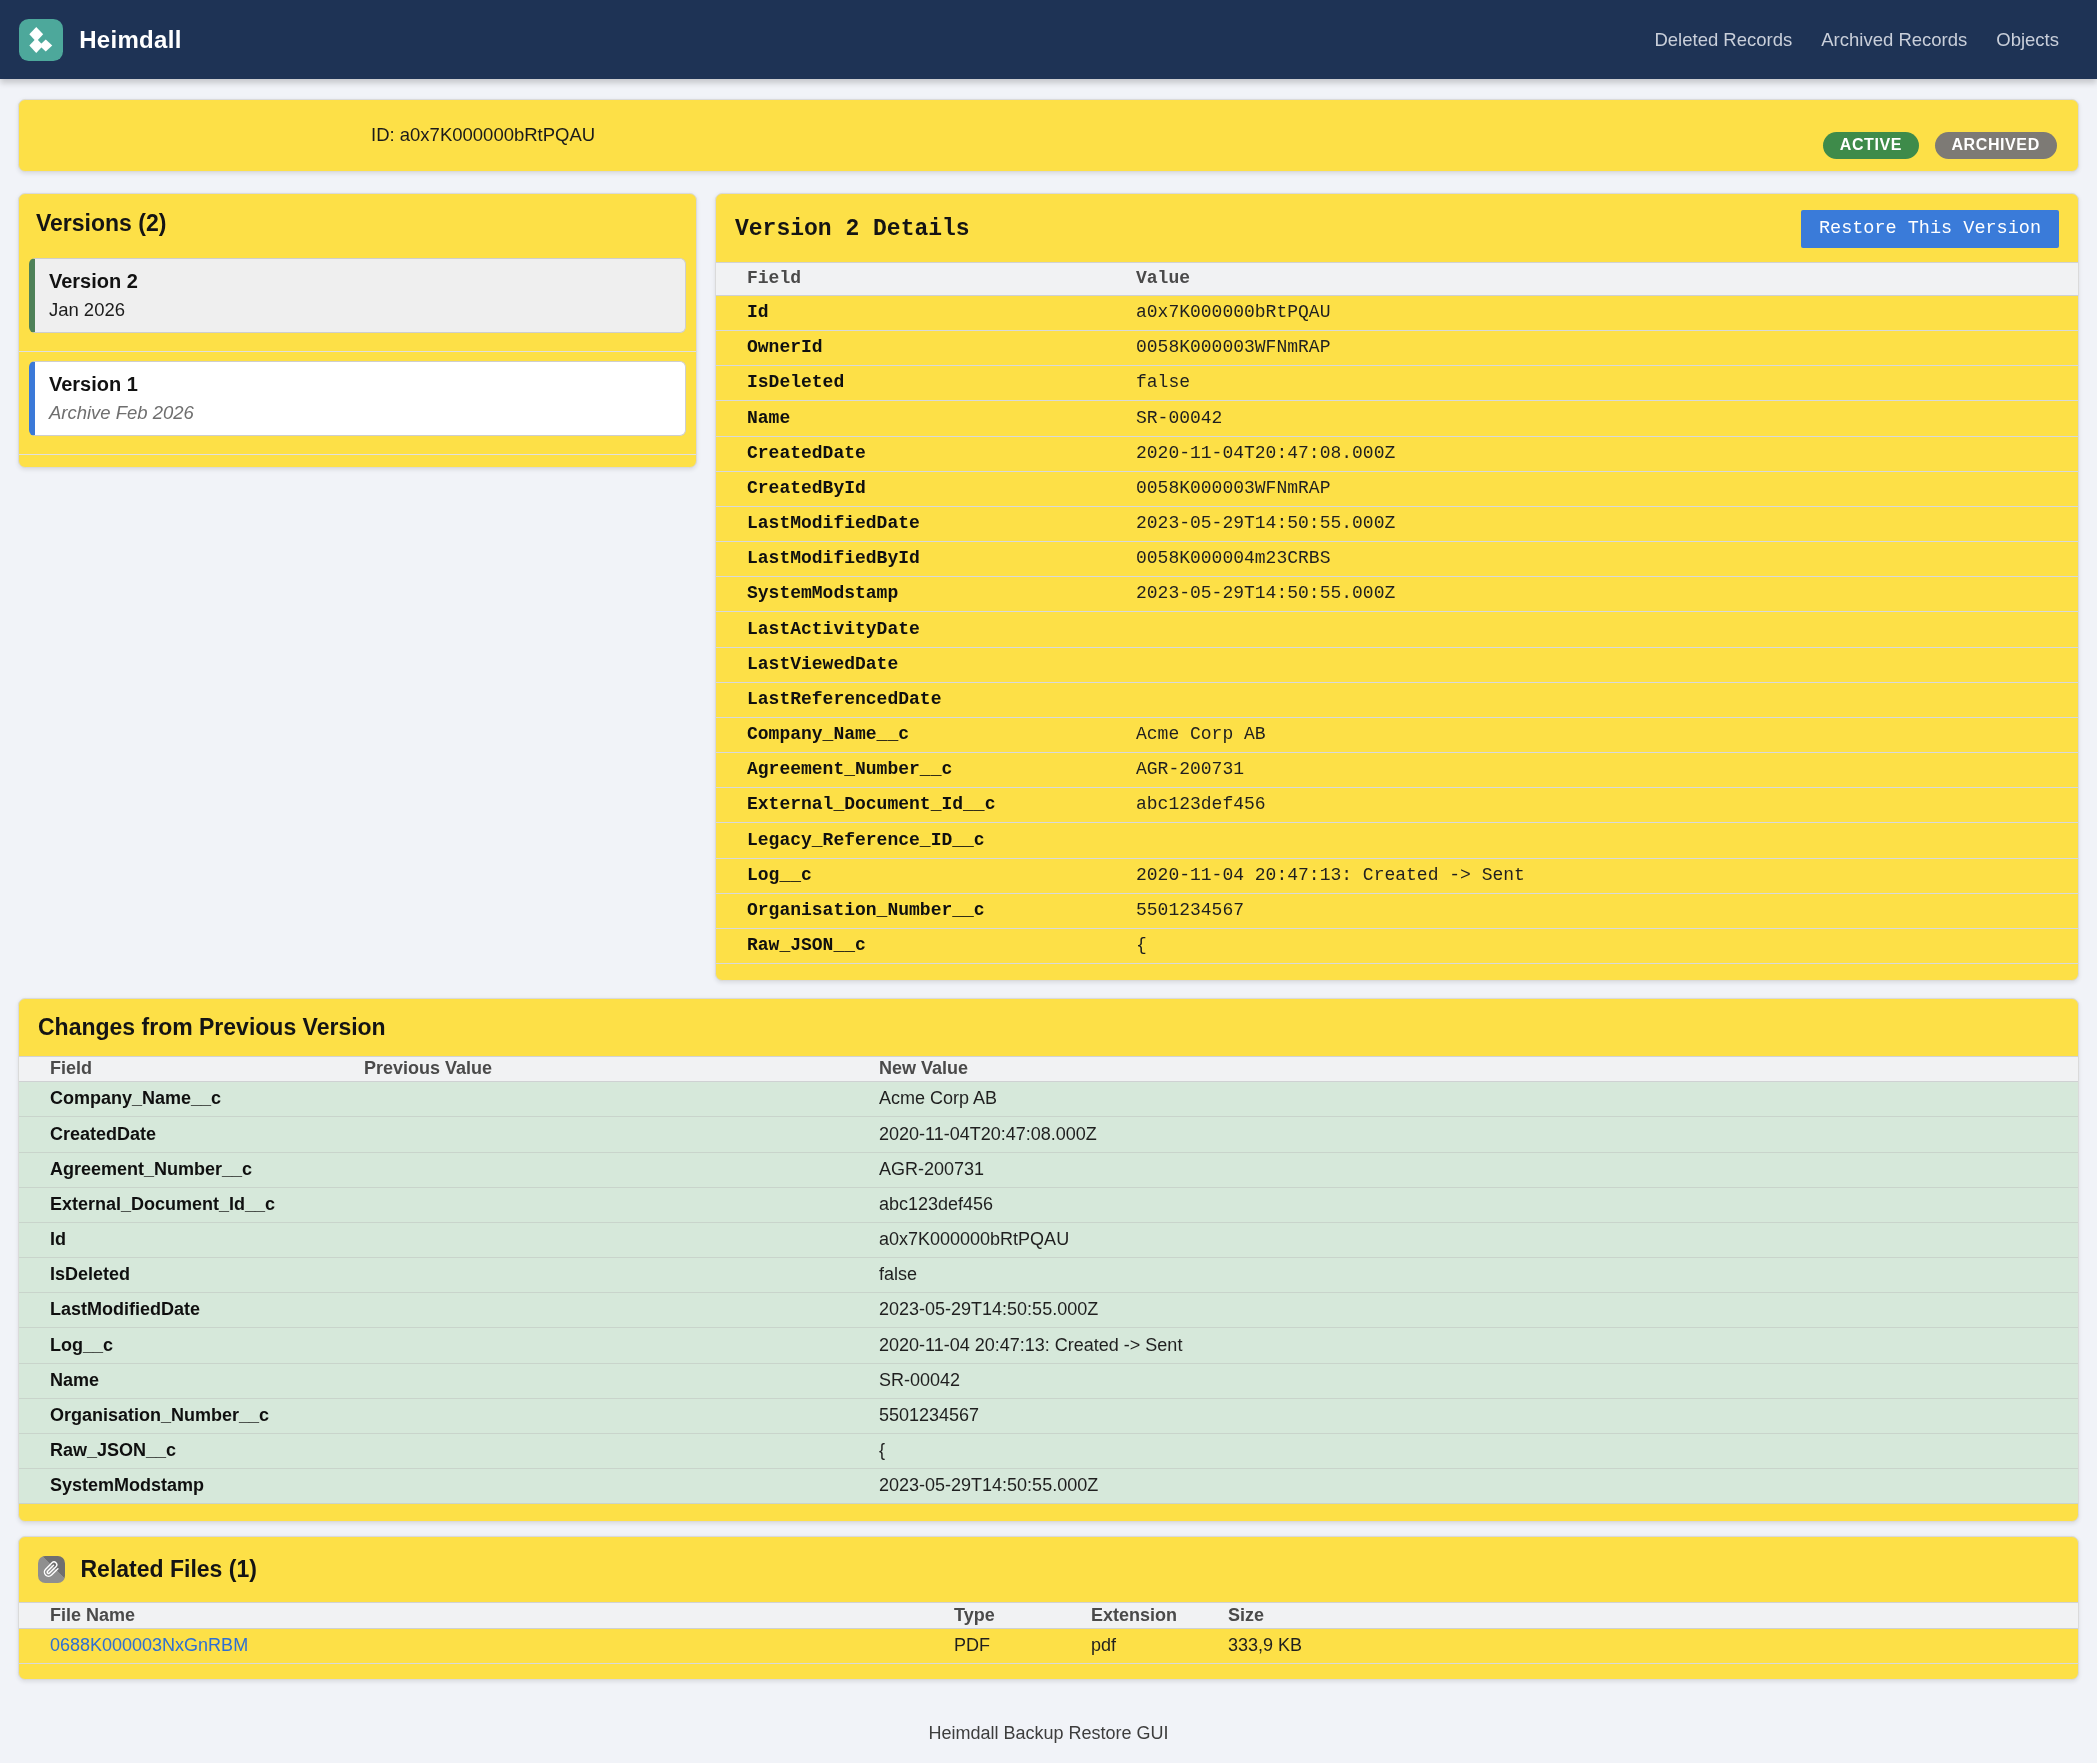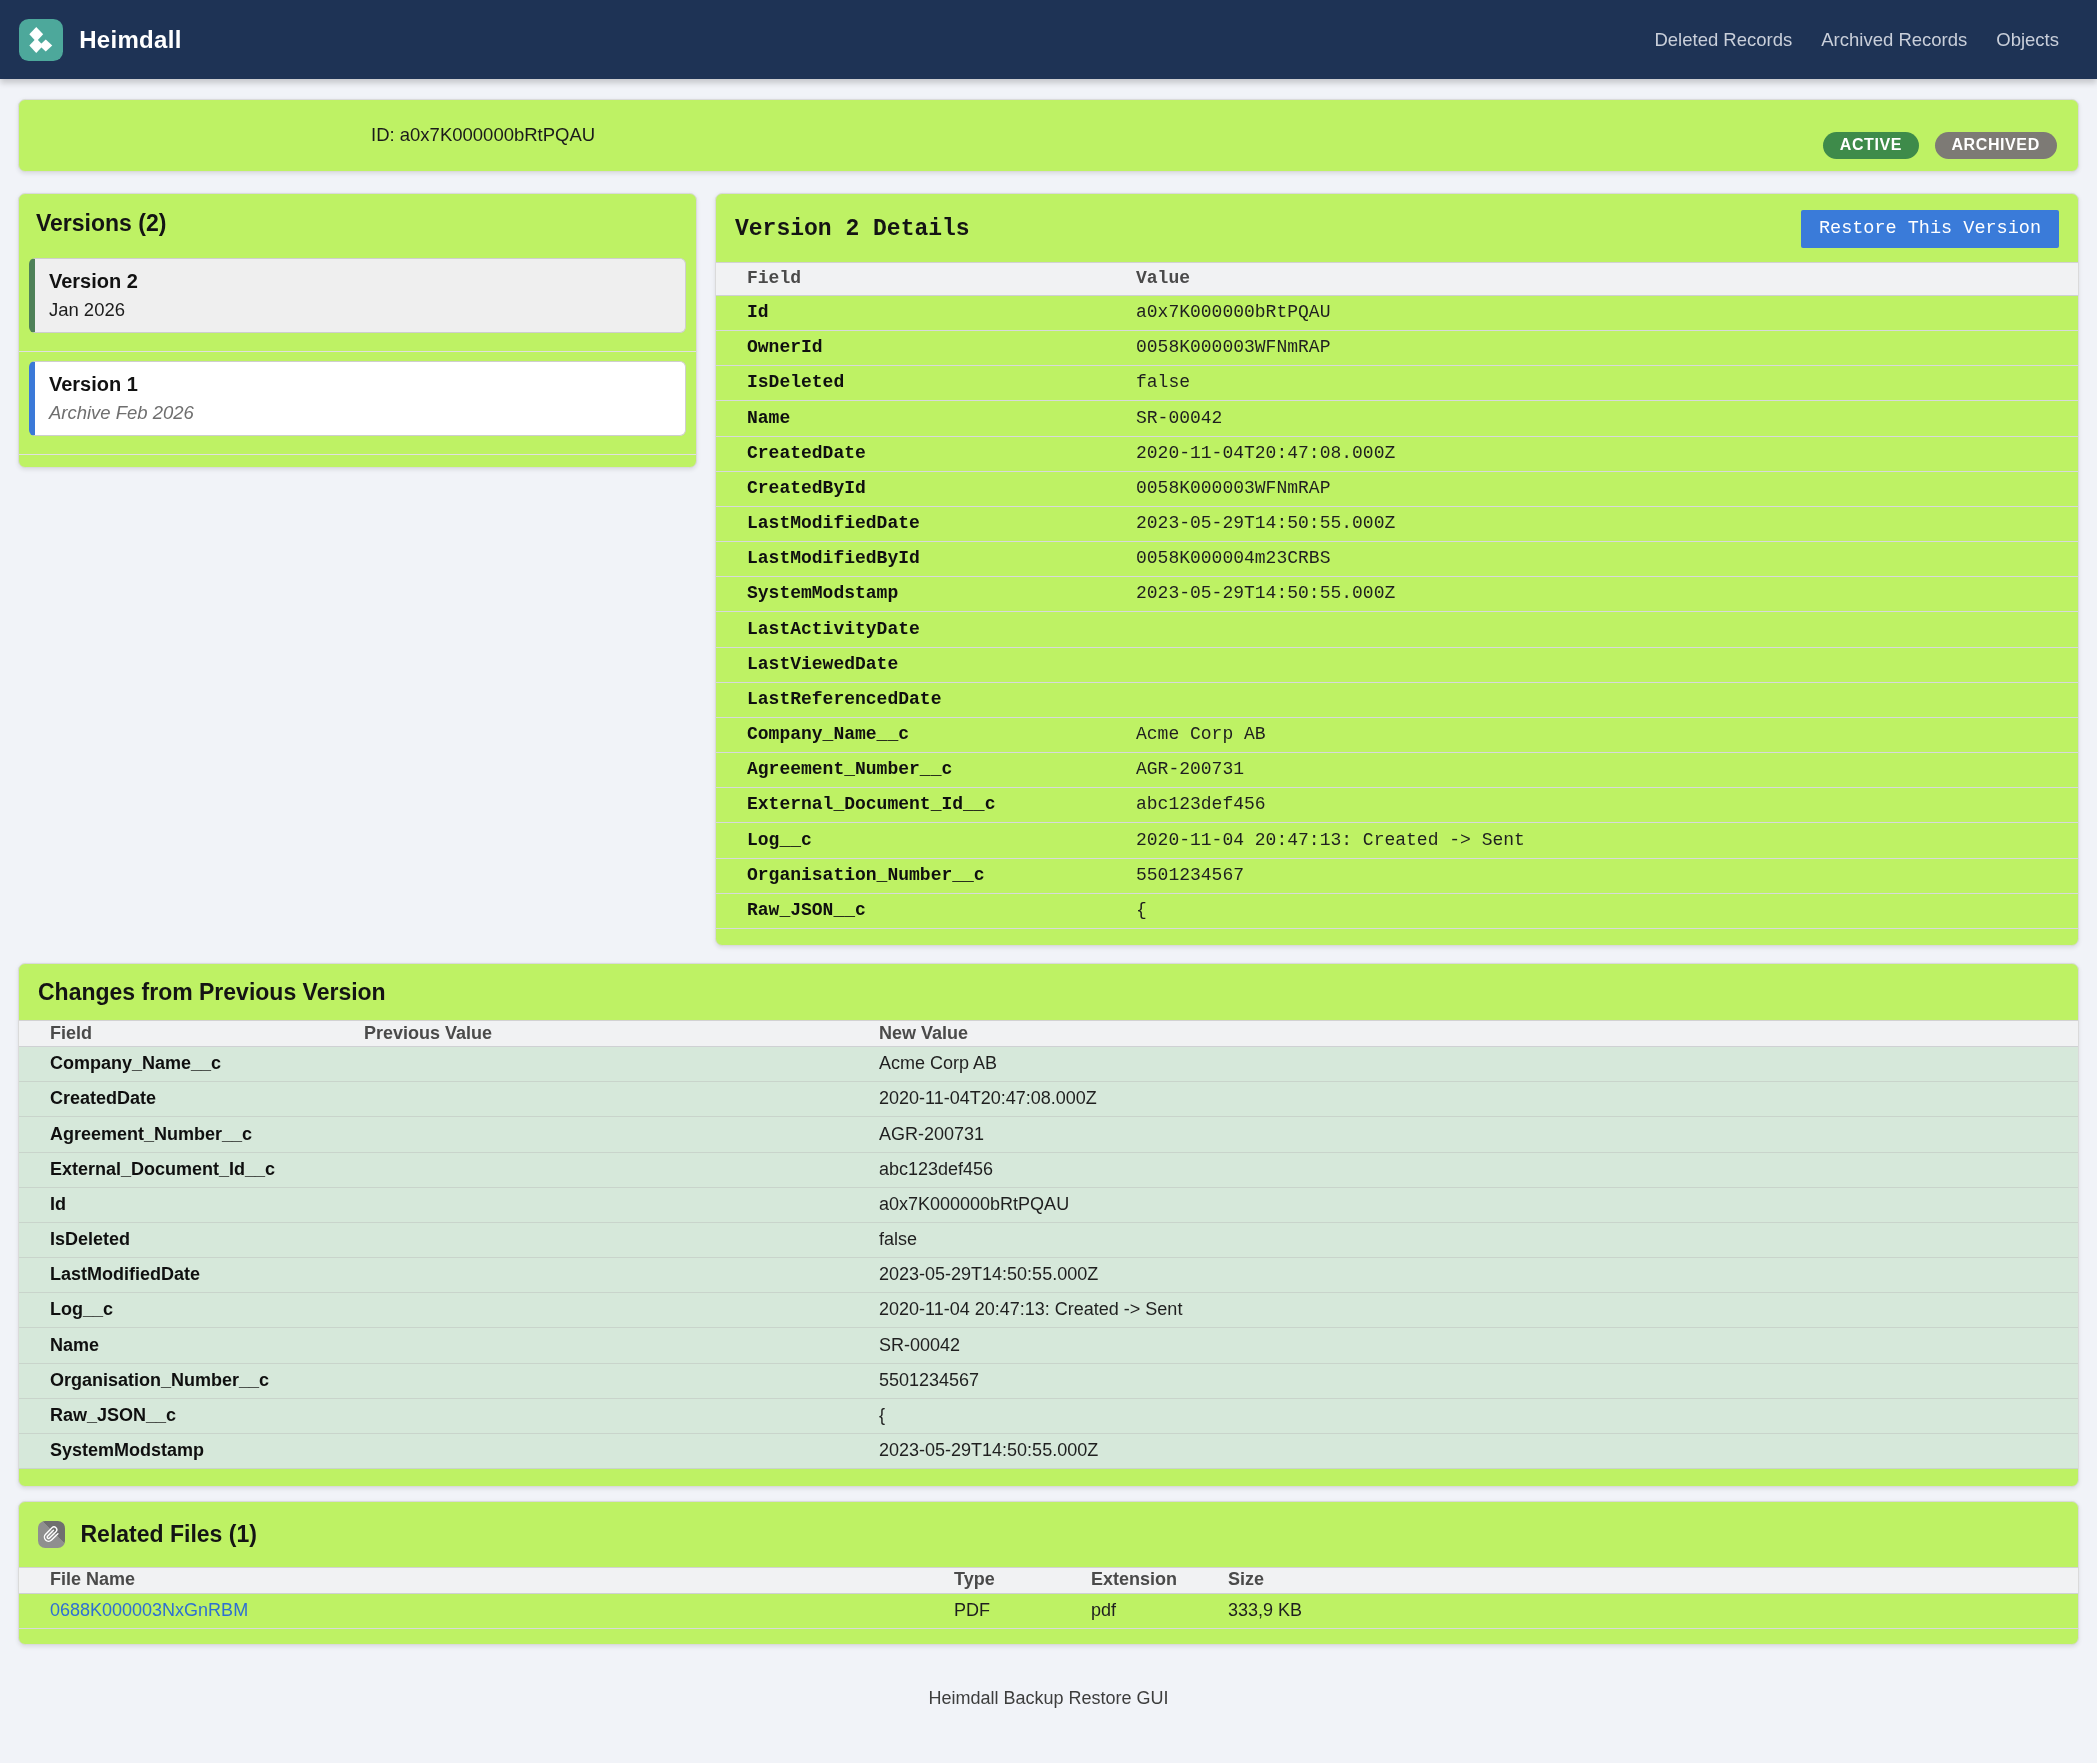--- a/index.html
+++ b/index.html
@@ -18,21 +18,21 @@
   }
   .brand { display:flex; align-items:center; gap:16.7px; }
   .logo-box { width:44px; height:42px; background:#4da89b; border-radius:9.6px;
     display:flex; align-items:center; justify-content:center; }
   .brand-name { color:#ffffff; font-size:24px; font-weight:bold; letter-spacing:0.3px; }
   .nav-links { display:flex; align-items:center; gap:29px; }
   .nav-links a { color:#c9cfda; font-size:18.5px; text-decoration:none; cursor:pointer; }
   
   .page { padding:0 18px; }
   .card {
-    background:#bef264; border:1.2px solid #dadada; border-radius:7.2px;
+    background:#fde047; border:1.2px solid #dadada; border-radius:7.2px;
     box-shadow:0 1.8px 4.2px rgba(0,0,0,.09);
   }
   
   .id-card {
     margin-top:19.7px; height:73px; display:flex; align-items:center;
     justify-content:space-between; padding-left:352px; padding-right:21.5px;
   }
   .id-text { font-size:18.5px; color:#1b1b1b; }
   .badges { display:flex; gap:16px;margin-top:20px; }
   .badge {
@@ -215,20 +215,24 @@
               <td class="cell-field">Company_Name__c</td>
               <td>Acme Corp AB</td>
             </tr>
             <tr>
               <td class="cell-field">Agreement_Number__c</td>
               <td>AGR-200731</td>
             </tr>
             <tr>
               <td class="cell-field">External_Document_Id__c</td>
               <td>abc123def456</td>
+            </tr>
+            <tr>
+              <td class="cell-field">Legacy_Reference_ID__c</td>
+              <td></td>
             </tr>
             <tr>
               <td class="cell-field">Log__c</td>
               <td>2020-11-04 20:47:13: Created -&gt; Sent</td>
             </tr>
             <tr>
               <td class="cell-field">Organisation_Number__c</td>
               <td>5501234567</td>
             </tr>
             <tr>

